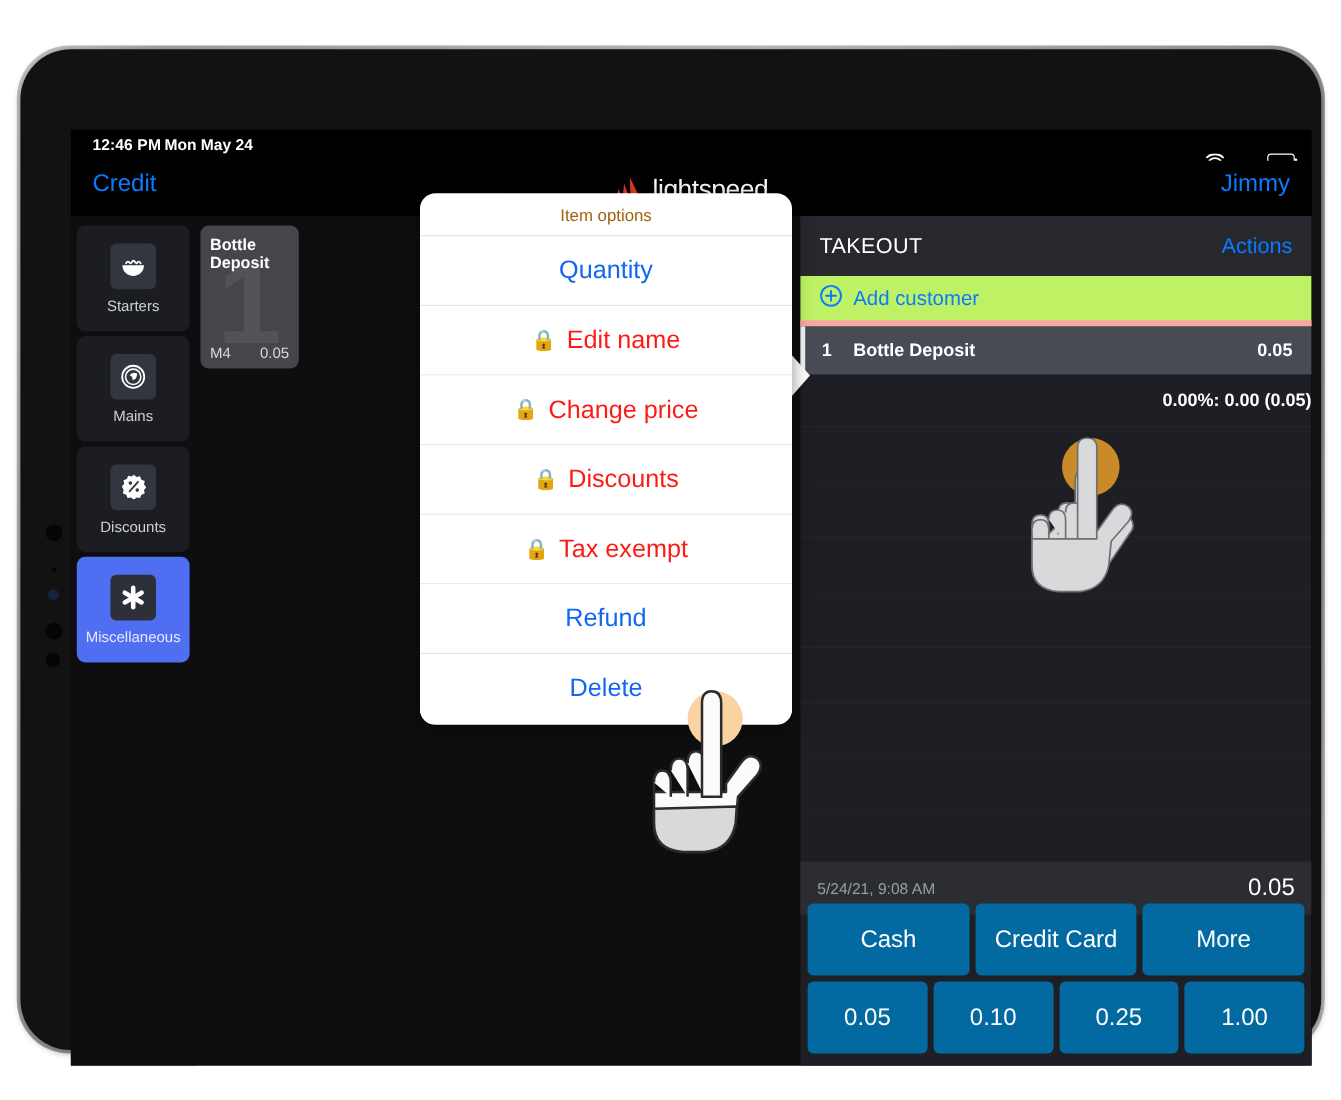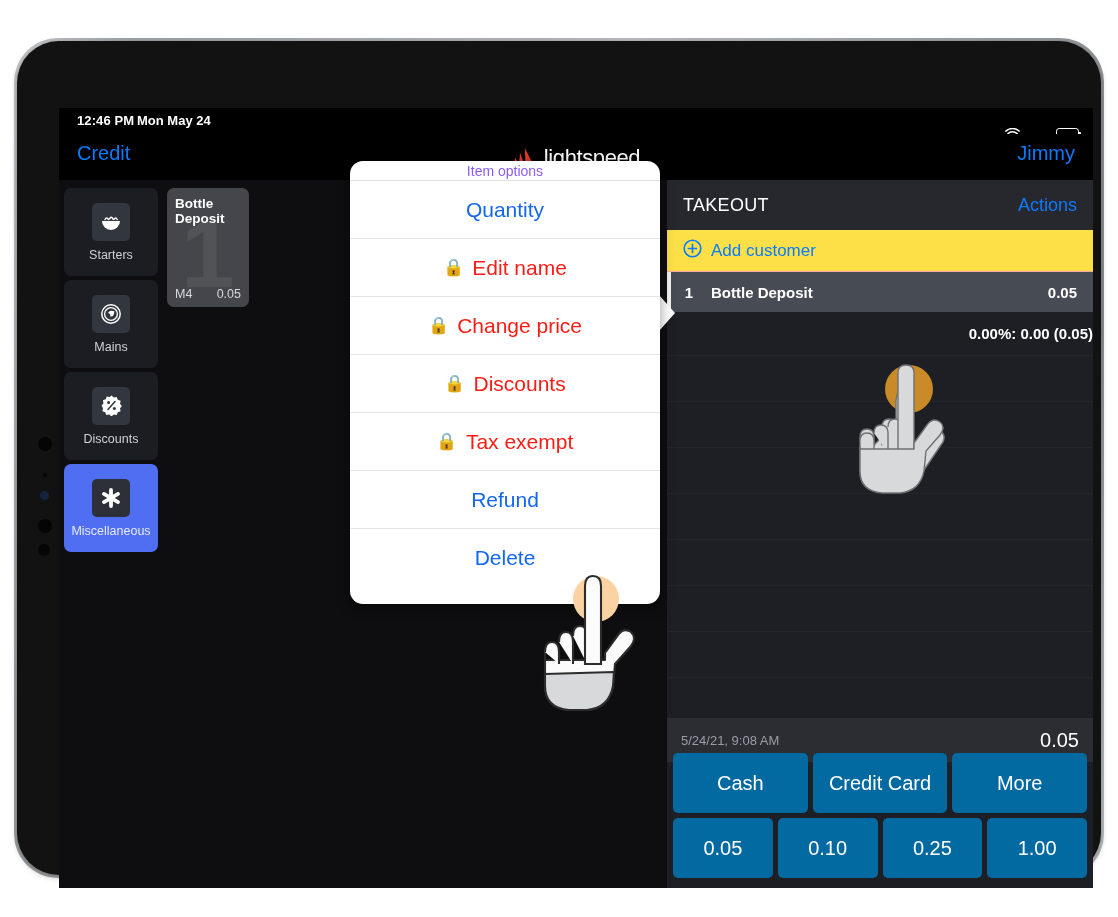--- a/index.html
+++ b/index.html
@@ -145,22 +145,22 @@
   #order-header {
     position: absolute; left: 0; top: 0; width: 426px; height: 50px;
     background: #26282e; display: flex; align-items: center;
     justify-content: space-between; padding: 0 16px;
   }
   #order-title { color: #fff; font-size: 18px; letter-spacing: .3px; }
   #actions-button { color: #0a7bff; font-size: 18px; cursor: pointer; }
   #add-customer-row {
     position: absolute; left: 0; top: 50px; width: 426px; height: 42px;
     display: flex; align-items: center; gap: 9px; padding-left: 16px;
-    background: #fde047; cursor: pointer;
-    border-bottom: 1px solid #fca5a5;
+    background: #bef264; cursor: pointer;
+    border-bottom: 5px solid #fca5a5;
   }
   #add-customer-label { color: #0a7bff; font-size: 17px; }
   #order-lines { position: absolute; left: 0; top: 92px; width: 426px; height: 525px; }
   #order-line-selected {
     position: relative; height: 40px; background: #474b54;
     display: flex; align-items: center; cursor: pointer;
   }
   #order-line-selected::before {
     content:''; position: absolute; left: 0; top: 0; width: 4px; height: 100%;
     background: #f2f2f2;
@@ -195,22 +195,22 @@
 
   
   #item-options-modal {
     position: absolute; left: 291px; top: 53px;
     width: 310px; height: 443px;
     background: #fff; border-radius: 13px;
     box-shadow: 0 3px 14px rgba(0,0,0,.4);
     overflow: hidden; z-index: 40;
   }
   #modal-title {
-    height: 20px; display: flex; align-items: center; justify-content: center;
-    color: #8b5cf6; font-size: 14px;
+    height: 36px; display: flex; align-items: center; justify-content: center;
+    color: #a16207; font-size: 14px;
     border-bottom: 1px solid #e2e2e4;
   }
   .modal-option {
     height: 58px; display: flex; align-items: center; justify-content: center;
     gap: 8px; font-size: 21px; cursor: pointer;
     border-bottom: 1px solid #e6e6e8;
     background: #fff;
   }
   .modal-option:last-child { border-bottom: none; }
   .modal-option.blue { color: #1266ef; }

